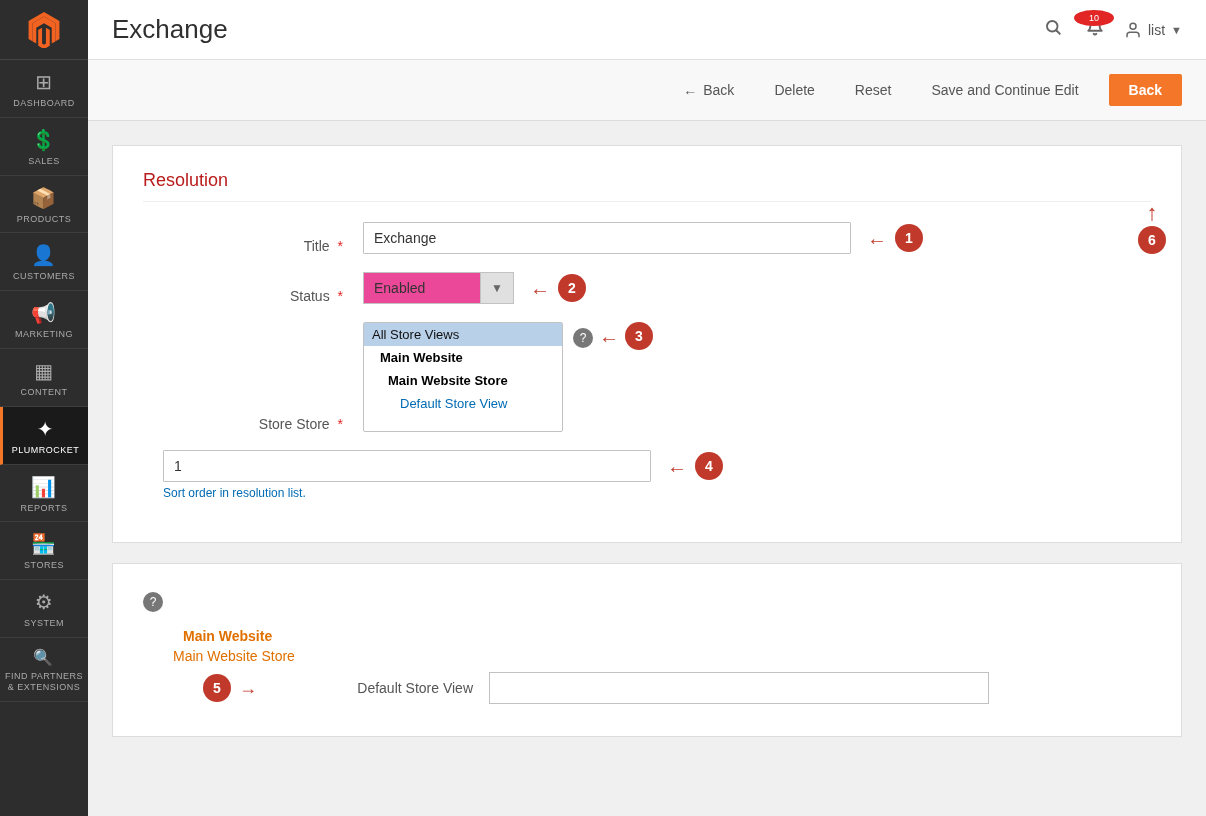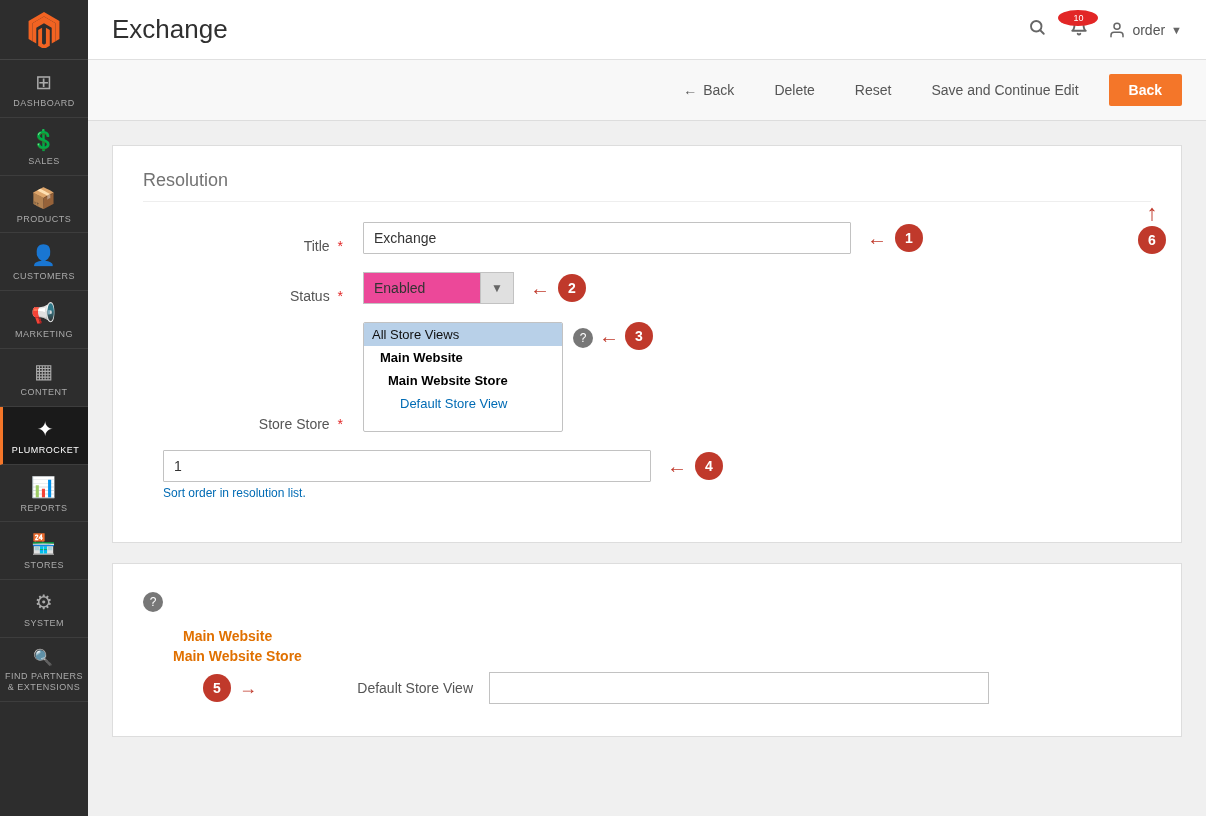--- a/index.html
+++ b/index.html
@@ -154,21 +154,21 @@
     }
     .section {
       background: #fff;
       border: 1px solid #ddd;
       margin-bottom: 20px;
       padding: 24px 30px;
     }
     .section-title {
       font-size: 18px;
       font-weight: 400;
-      color: #737373;
+      color: #b91c1c;
       margin-bottom: 20px;
       padding-bottom: 10px;
       border-bottom: 1px solid #eee;
     }
 
     .form-row {
       display: flex;
       align-items: flex-end;
       margin-bottom: 18px;
       padding: 0 20px;
@@ -290,21 +290,21 @@
     }
     .subsection-title {
       font-size: 14px;
       font-weight: 600;
       color: #e07000;
       margin-bottom: 4px;
       margin-left: 40px;
     }
     .subsection-sub {
       font-size: 14px;
-      font-weight: 700;
+      font-weight: 400;
       color: #e07000;
       margin-bottom: 8px;
       margin-left: 30px;
     }
     .translation-row {
       display: flex;
       align-items: center;
       margin-left: 60px;
       margin-bottom: 8px;
       gap: 16px;
@@ -406,21 +406,21 @@
           <path d="M18 8A6 6 0 0 0 6 8c0 7-3 9-3 9h18s-3-2-3-9"></path>
             <path d="M13.73 21a2 2 0 0 1-3.46 0"></path>
         </svg>
         <span class="notification-badge">10</span>
       </button>
       <div class="user-menu">
         <svg width="18" height="18" viewBox="0 0 24 24" fill="none" stroke="#666" stroke-width="2" stroke-linecap="round" stroke-linejoin="round">
           <path d="M20 21v-2a4 4 0 0 0-4-4H8a4 4 0 0 0-4 4v2"></path>
             <circle cx="12" cy="7" r="4"></circle>
         </svg>
-        <span class="user-name">order</span>
+        <span class="user-name">list</span>
         <span style="font-size:11px; color:#666;">▼</span>
       </div>
     </div>
   </header>
 
   <div class="action-bar">
     <button class="action-btn">
       <span>←</span>
       <span>Back</span>
     </button>

